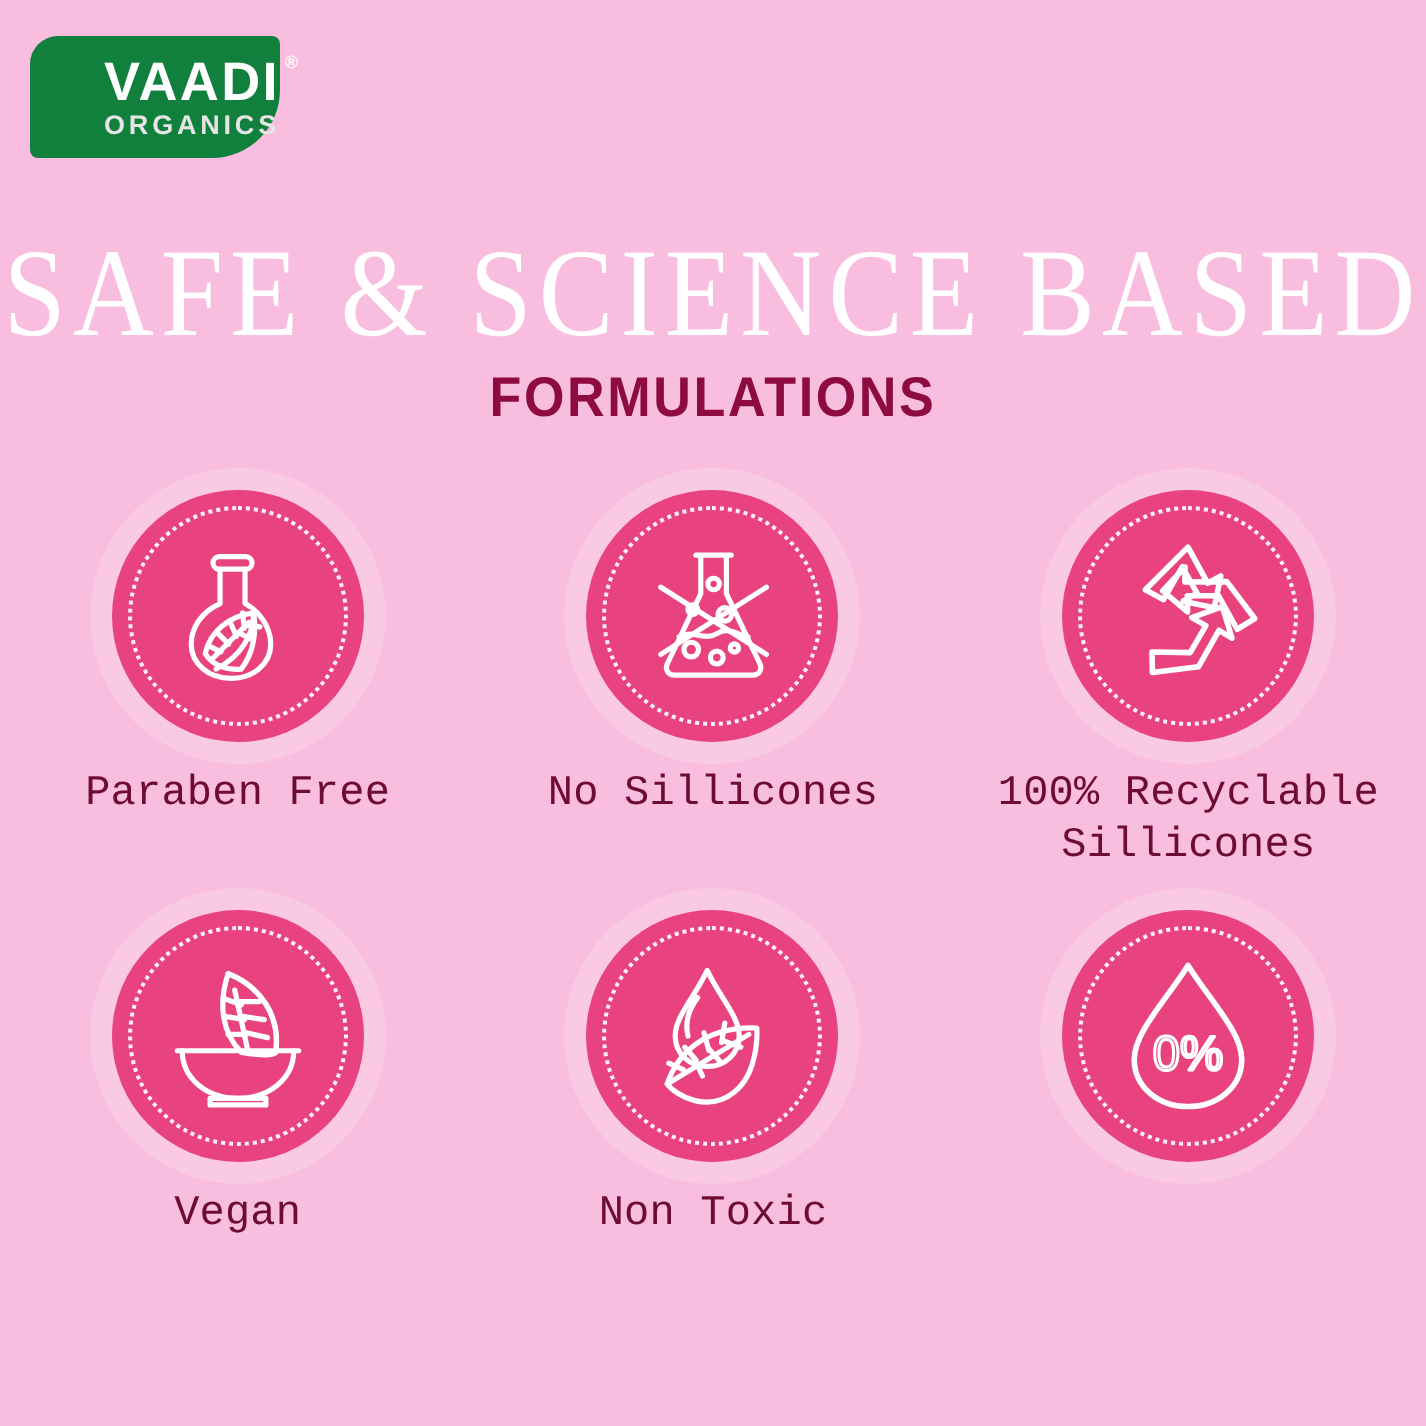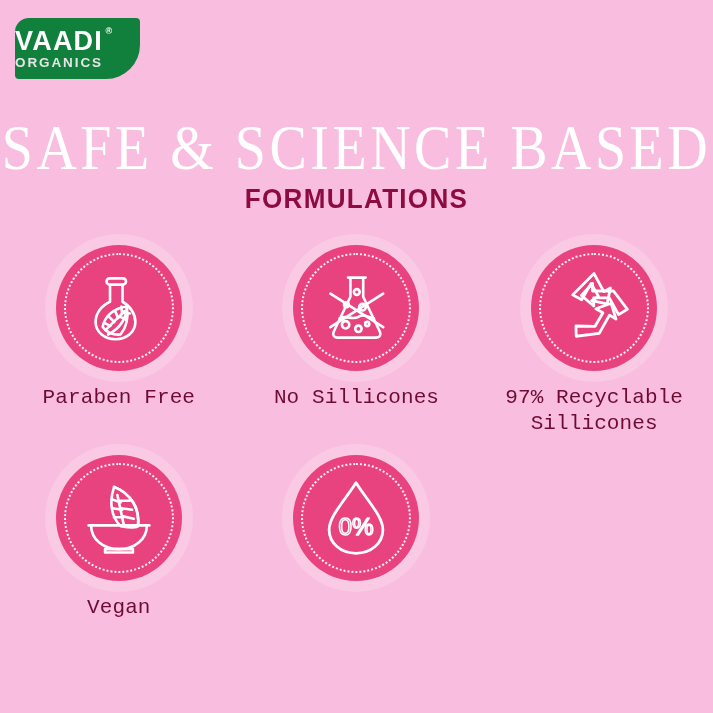--- a/index.html
+++ b/index.html
@@ -10,21 +10,21 @@
     overflow:hidden;
     position:relative;
   }
   .stage{position:absolute;inset:0;background:#f9bedf;}
 
   
   .logo{
     position:absolute;left:15px;top:18px;width:125px;height:61px;
     background:#11803c;
     border-radius:14px 4px 34px 4px;
-    display:flex;flex-direction:column;align-items:flex-start;justify-content:center;
+    display:flex;flex-direction:column;align-items:flex-end;justify-content:center;
     gap:1px;
   }
   .logo-main{
     position:relative;
     color:#ffffff;font-size:27px;font-weight:700;letter-spacing:1.2px;
     line-height:1;font-family:"Liberation Sans", sans-serif;
   }
   .logo-reg{
     position:absolute;right:-9px;top:-1px;font-size:9px;font-weight:700;letter-spacing:0;
   }
@@ -167,21 +167,21 @@
       <div class="badge">
         <span>
           <svg width="82" height="82" viewBox="0 0 100 100" fill="none" stroke="#ffffff" stroke-width="2.8" stroke-linecap="round" stroke-linejoin="round">
             <path d="M50 8 L62 30 L70 25.5 L66 45 L47 41 L55.5 36 L46.5 20 L35 40 L24 34 Z"></path>
             <path d="M20 40 L33 62 L25 66.5 L44.5 71 L48 51.5 L39.5 56.5 L30 40 L42 20 L31 14 Z" transform="rotate(120 50 50)"></path>
             <path d="M20 40 L33 62 L25 66.5 L44.5 71 L48 51.5 L39.5 56.5 L30 40 L42 20 L31 14 Z" transform="rotate(240 50 50)"></path>
           </svg>
         </span>
       </div>
       <div class="label">
-        <span>97% Recyclable</span><br>
+        <span>100% Recyclable</span><br>
         <span>Sillicones</span>
       </div>
     </div>
 
     <div class="cell row2">
       <div class="badge">
         <span>
           <svg width="82" height="82" viewBox="0 0 100 100" fill="none" stroke="#ffffff" stroke-width="2.6" stroke-linecap="round" stroke-linejoin="round">
             <path d="M44 12 C64 20 76 38 73 60"></path>
             <path d="M44 12 C38 30 40 48 52 60 C64 62 72 62 73 60 C76 38 64 20 44 12 Z"></path>
@@ -197,20 +197,42 @@
             <path d="M35 88 L65 88"></path>
             <path d="M33 88 L33 92 L67 92 L67 88"></path>
           </svg>
         </span>
       </div>
       <div class="label">
         <span>Vegan</span>
       </div>
     </div>
 
+    <div class="cell row2">
+      <div class="badge">
+        <span>
+          <svg width="80" height="80" viewBox="0 0 100 100" fill="none" stroke="#ffffff" stroke-width="2.6" stroke-linecap="round" stroke-linejoin="round">
+            <path d="M47 9 C39 26 27 38 27 50 C27 61 36 69 47 69 C58 69 67 61 67 50 C67 38 55 26 47 9 Z"></path>
+            <path d="M41 26 C35 34 33 42 35 50"></path>
+            <path d="M78 45 C78 45 80 72 64 85 C48 98 28 88 22 80 C28 62 44 44 78 45 Z"></path>
+            <path d="M73 49 L22 80"></path>
+            <path d="M56 54 L58 42"></path>
+            <path d="M48 59 L45 48"></path>
+            <path d="M40 65 L33 57"></path>
+            <path d="M32 71 L23 67"></path>
+            <path d="M57 53 L68 57"></path>
+            <path d="M48 58 L56 67"></path>
+            <path d="M39 64 L44 75"></path>
+          </svg>
+        </span>
+      </div>
+      <div class="label">
+        <span>Non Toxic</span>
+      </div>
+    </div>
 
     <div class="cell row2">
       <div class="badge">
         <span>
           <svg width="84" height="84" viewBox="0 0 100 100" fill="none" stroke="#ffffff" stroke-width="2.8" stroke-linecap="round" stroke-linejoin="round">
             <path d="M50 8 C36 30 18 48 18 64 C18 80 32 92 50 92 C68 92 82 80 82 64 C82 48 64 30 50 8 Z"></path>
             <text x="50" y="70" text-anchor="middle" font-family="Liberation Sans, sans-serif" font-size="29" font-weight="400" fill="none" stroke="#ffffff" stroke-width="1.5">0%</text>
           </svg>
         </span>
       </div>

